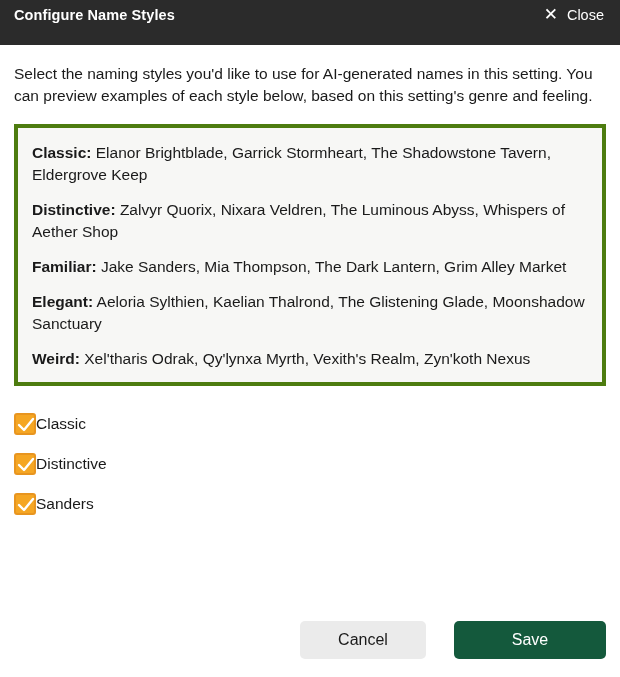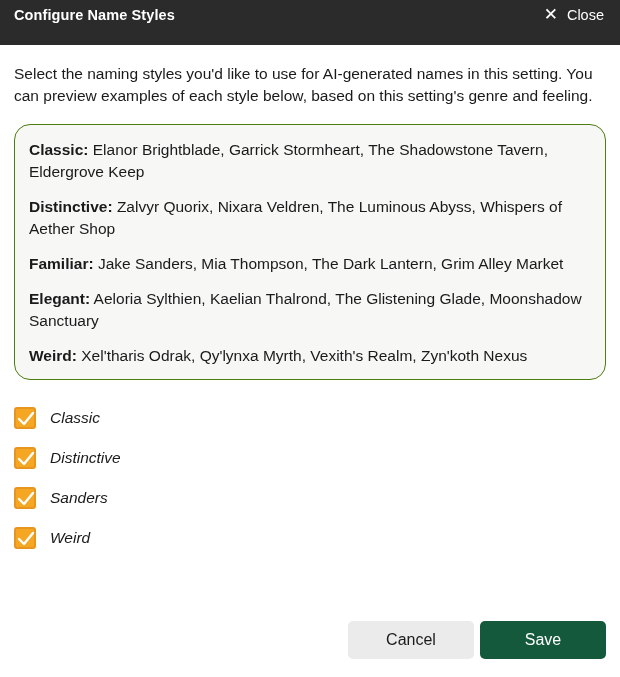--- a/index.html
+++ b/index.html
@@ -63,23 +63,23 @@
     flex-direction: column;
   }
   .intro {
     font-size: 15.5px;
     line-height: 1.45;
     color: #1a1a1a;
     margin: 0 0 16px 0;
   }
   
   .preview {
-    border: 1px solid #4d7c0f;
+    border: 4px solid #4d7c0f;
     background: #f7f7f5;
-    border-radius: 16px;
+    border-radius: 0;
     padding: 14px 14px 12px 14px;
     box-sizing: border-box;
   }
   .preview-row {
     font-size: 15.5px;
     line-height: 1.42;
     margin-bottom: 13px;
     color: #1a1a1a;
   }
   .preview-row:last-child {
@@ -88,24 +88,22 @@
   .preview-label {
     font-weight: bold;
   }
   
   .options {
     margin-top: 18px;
   }
   .option {
     display: flex;
     align-items: center;
-    gap: 14px;
     height: 40px;
     cursor: pointer;
-    font-style: italic;
   }
   .checkbox {
     width: 22px;
     height: 22px;
     border: 2px solid #e8951f;
     border-radius: 3px;
     background: #f5a623;
     position: relative;
     flex: 0 0 auto;
     box-sizing: border-box;
@@ -118,39 +116,39 @@
   .option-label {
     font-size: 15.5px;
     color: #1a1a1a;
   }
   
   .footer {
     padding: 0 14px 18px 14px;
     display: flex;
     justify-content: flex-end;
     align-items: center;
-    gap: 6px;
+    gap: 28px;
     flex: 0 0 auto;
   }
   .btn {
     font-size: 16px;
     font-family: "Liberation Sans", sans-serif;
     border-radius: 5px;
     border: none;
     cursor: pointer;
     height: 38px;
     box-sizing: border-box;
   }
   .btn-cancel {
     width: 126px;
     background: #ebebeb;
     color: #1a1a1a;
   }
   .btn-save {
-    width: 126px;
+    width: 152px;
     background: #14593c;
     color: #ffffff;
   }
 </style>
 </head>
 <body>
 
 <div class="dialog">
 
   <div class="titlebar">
@@ -211,28 +209,20 @@
       <div class="option">
         <span class="checkbox">
           <svg width="18" height="16" viewBox="0 0 18 16">
             <path d="M2 8 L7 13 L16 2" stroke="#ffffff" stroke-width="2.4" fill="none" stroke-linecap="round" stroke-linejoin="round"></path>
           </svg>
         </span>
         <span class="option-label">Sanders</span>
       </div>
 
 
-      <div class="option">
-        <span class="checkbox">
-          <svg width="18" height="16" viewBox="0 0 18 16">
-            <path d="M2 8 L7 13 L16 2" stroke="#ffffff" stroke-width="2.4" fill="none" stroke-linecap="round" stroke-linejoin="round"></path>
-          </svg>
-        </span>
-        <span class="option-label">Weird</span>
-      </div>
 
     </div>
 
   </div>
 
   <div class="footer">
     <button class="btn btn-cancel">Cancel</button>
     <button class="btn btn-save">Save</button>
   </div>
 

